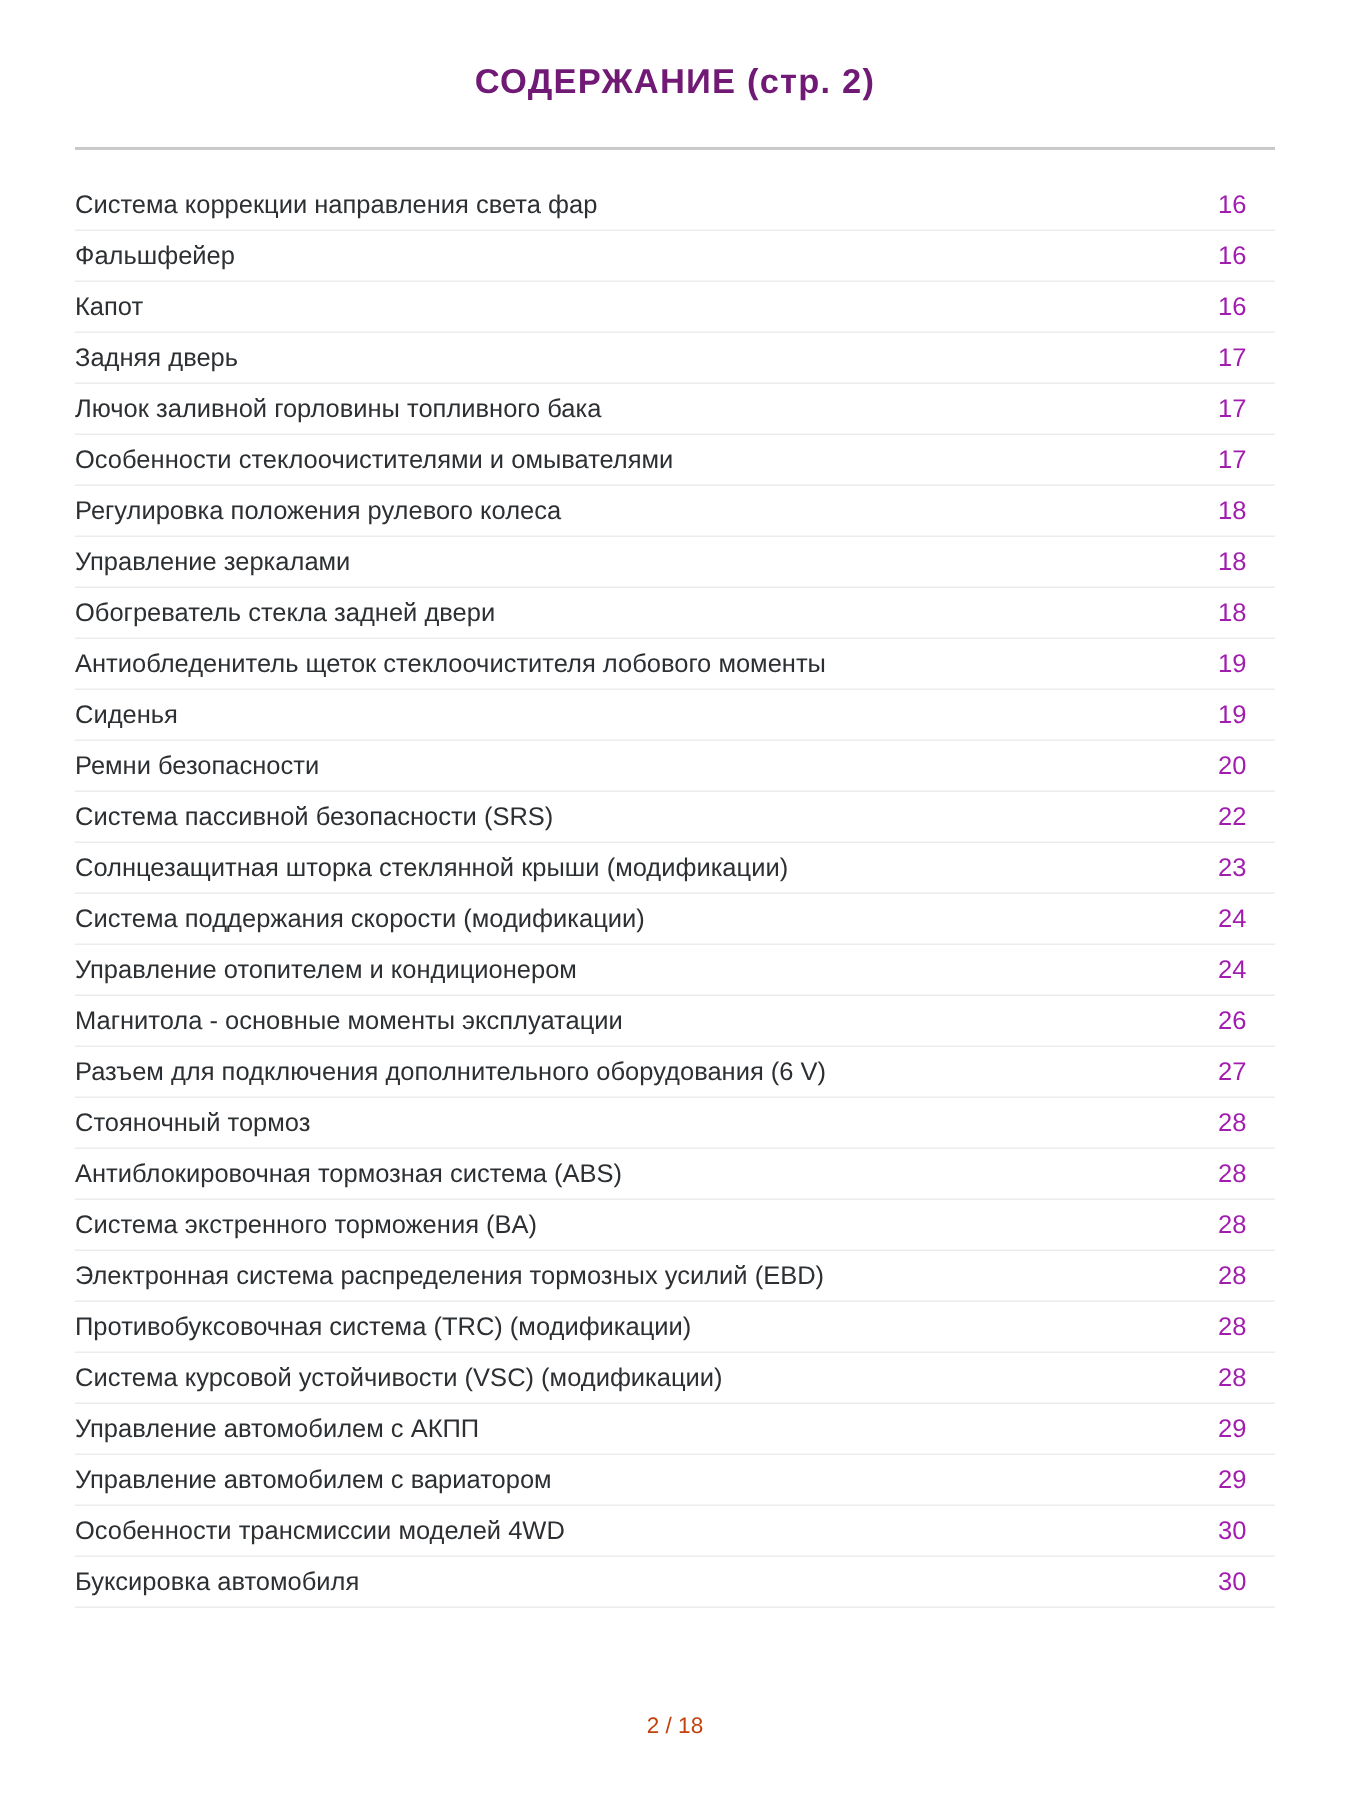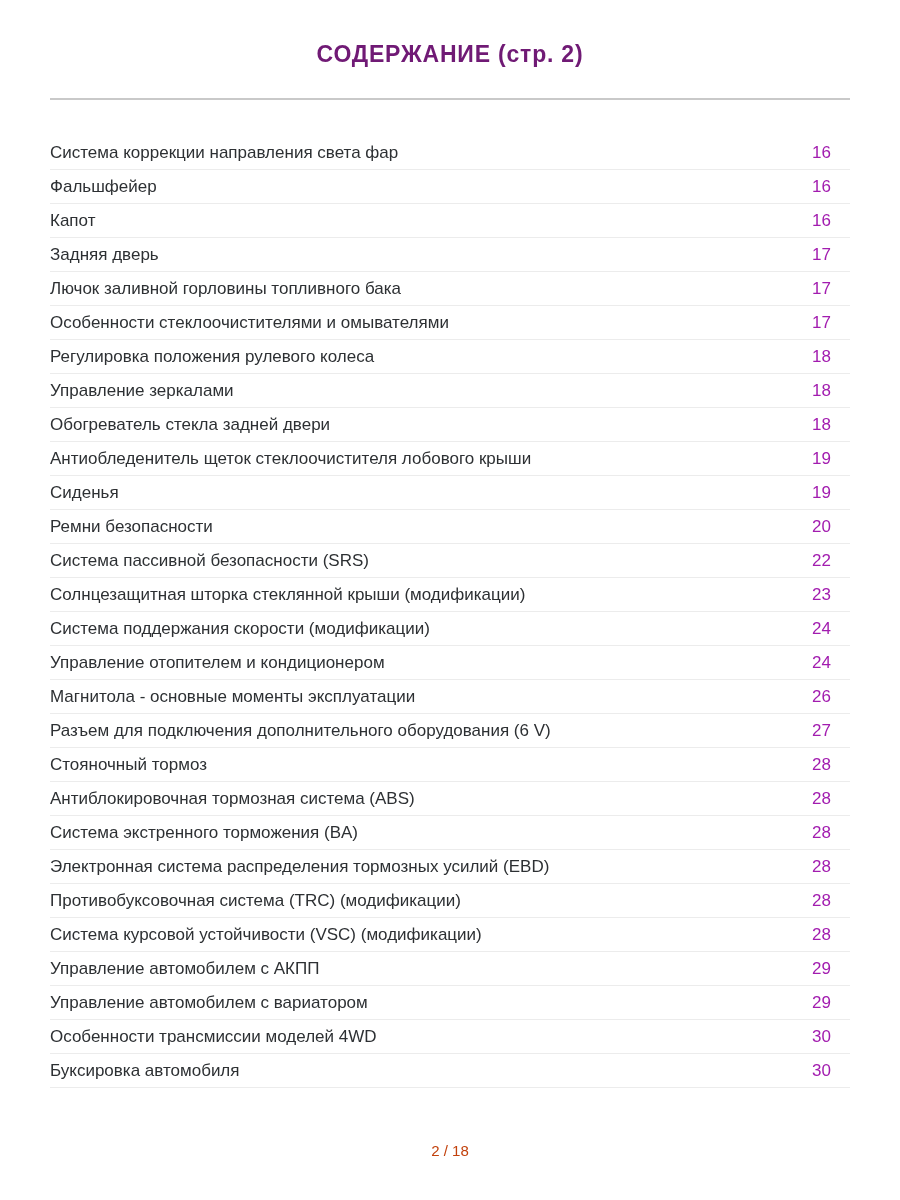--- a/index.html
+++ b/index.html
@@ -22,21 +22,21 @@
     font-weight: 700;
     letter-spacing: 0.8px;
     color: #701a75;
   }
   .title-divider {
     height: 2px;
     background: #c9c9c9;
     margin-top: 30px;
   }
   .toc {
-    margin-top: 36px;
+    margin-top: 20px;
   }
   .toc-row {
     height: 34px;
     display: flex;
     align-items: center;
     justify-content: space-between;
     border-bottom: 1px solid #ececec;
   }
   .toc-label {
     font-size: 17px;
@@ -98,21 +98,21 @@
       </div>
       <div class="toc-row">
         <span class="toc-label">Управление зеркалами</span>
         <span class="toc-page">18</span>
       </div>
       <div class="toc-row">
         <span class="toc-label">Обогреватель стекла задней двери</span>
         <span class="toc-page">18</span>
       </div>
       <div class="toc-row">
-        <span class="toc-label">Антиобледенитель щеток стеклоочистителя лобового крыши</span>
+        <span class="toc-label">Антиобледенитель щеток стеклоочистителя лобового моменты</span>
         <span class="toc-page">19</span>
       </div>
       <div class="toc-row">
         <span class="toc-label">Сиденья</span>
         <span class="toc-page">19</span>
       </div>
       <div class="toc-row">
         <span class="toc-label">Ремни безопасности</span>
         <span class="toc-page">20</span>
       </div>

